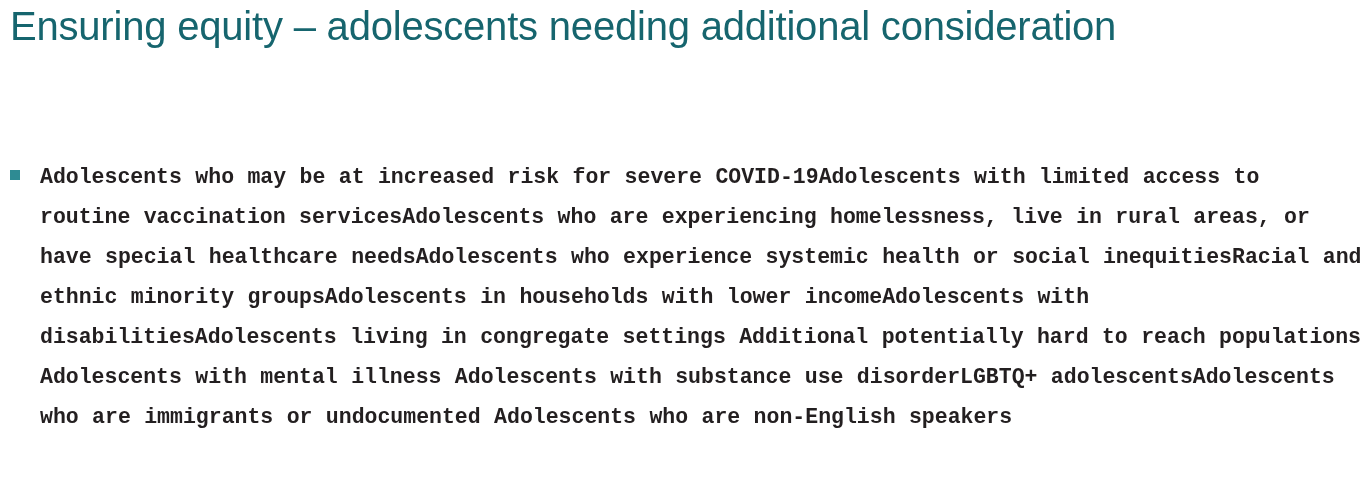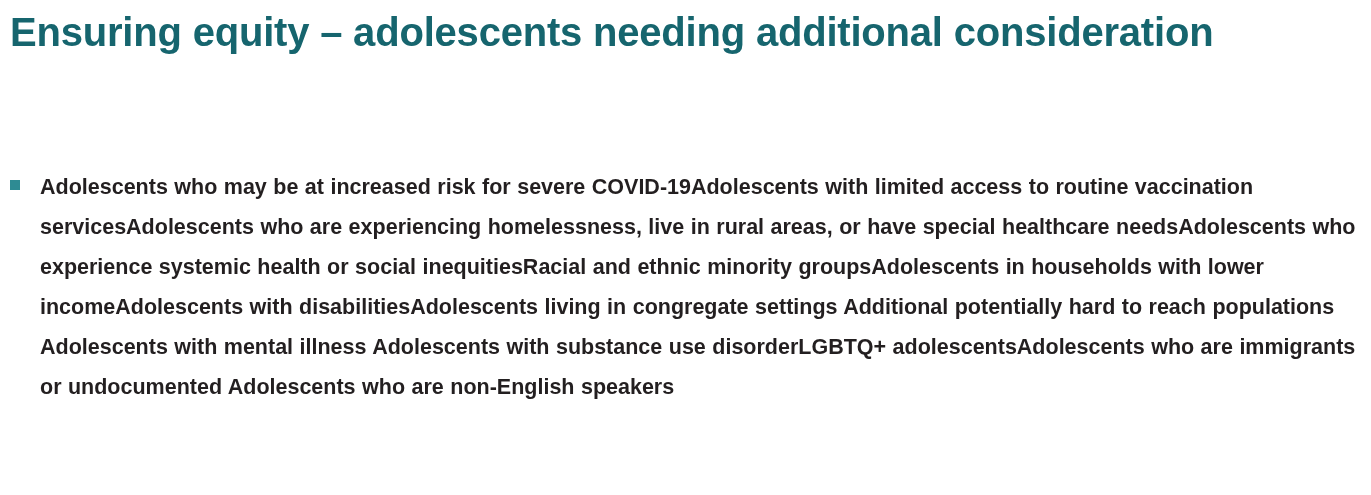--- a/index.html
+++ b/index.html
@@ -15,33 +15,34 @@
   }
   .slide {
     position: relative;
     width: 1371px;
     height: 495px;
     box-sizing: border-box;
   }
   .slide-title {
     position: absolute;
     left: 10px;
-    top: 8px;
+    top: 2px;
     width: 1250px;
     font-size: 40px;
-    font-weight: bold;
+    font-weight: normal;
     line-height: 1.22;
     letter-spacing: -0.2px;
     color: #16656e;
   }
   .body-block {
     position: absolute;
     left: 10px;
-    top: 168px;
+    top: 158px;
     width: 1352px;
+    font-family: Liberation Mono, monospace;
   }
   .bullet-row {
     display: flex;
     align-items: flex-start;
   }
   .bullet-marker {
     flex: 0 0 auto;
     width: 10px;
     height: 10px;
     background: #2e8b93;

